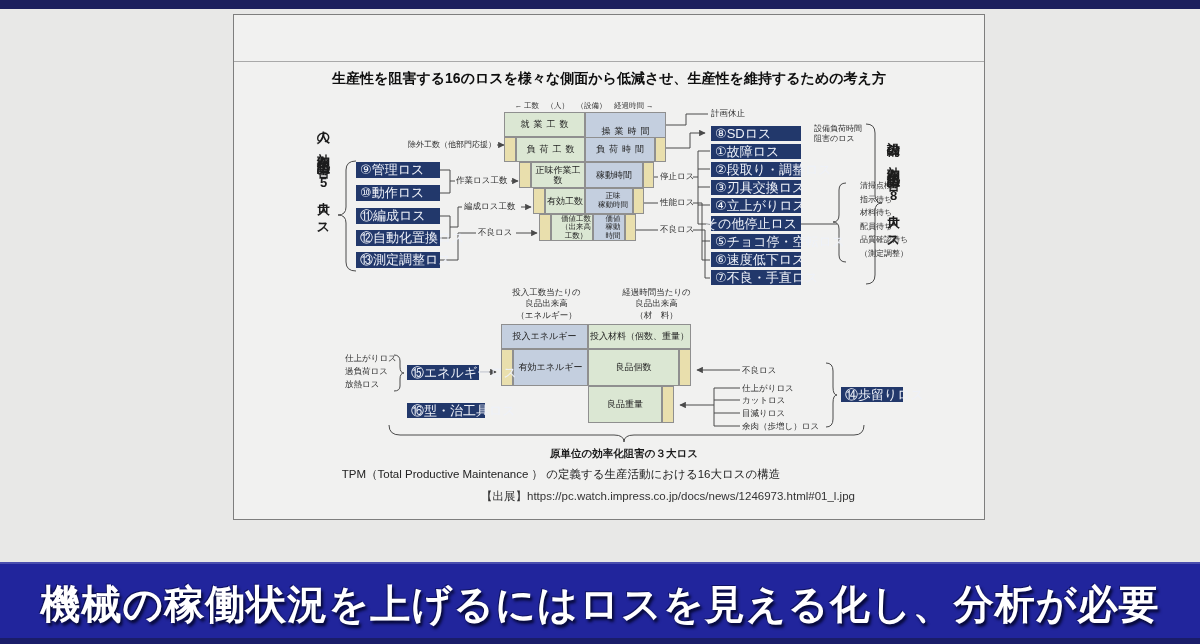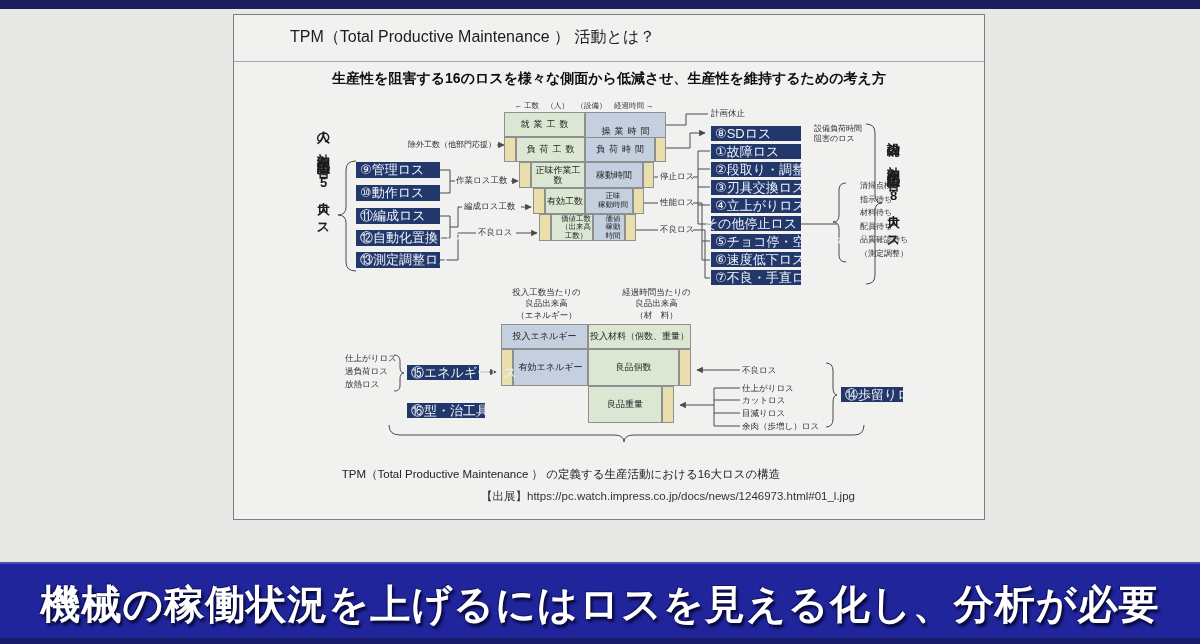--- a/index.html
+++ b/index.html
@@ -56,21 +56,20 @@
   .banner-bottom{left:0;top:638px;width:1200px;height:6px;background:#1a1d69;}
   .axis{font-size:7.5px;color:#333;text-align:center;white-space:nowrap;}
 </style>
 </head>
 <body>
 
 <div class="abs top-strip"></div>
 
 <div class="abs slide">
 
-  <div class="abs slide-title">TPM（Total Productive Maintenance ） 活動とは？</div>
   <div class="abs divider"></div>
   <div class="abs subtitle">生産性を阻害する16のロスを様々な側面から低減させ、生産性を維持するための考え方</div>
 
   <svg class="abs wires" width="752" height="506" viewBox="0 0 752 506">
     <defs>
       <marker id="ar" viewBox="0 0 10 10" refX="9" refY="5" markerWidth="6.5" markerHeight="6.5" orient="auto">
         <path d="M0 0 L10 5 L0 10 z" fill="#4a4a4a"></path>
       </marker>
     </defs>
     <g stroke="#4a4a4a" stroke-width="1" fill="none">
@@ -190,20 +189,21 @@
   <div class="abs navy" style="left:173px;top:350px;width:72px;height:15px;">⑮エネルギーロス</div>
   <div class="abs navy" style="left:173px;top:388px;width:78px;height:15px;">⑯型・治工具ロス</div>
 
   <div class="abs lbl" style="left:508px;top:350px;">不良ロス</div>
   <div class="abs lbl" style="left:508px;top:368px;">仕上がりロス</div>
   <div class="abs lbl" style="left:508px;top:380px;">カットロス</div>
   <div class="abs lbl" style="left:508px;top:393px;">目減りロス</div>
   <div class="abs lbl" style="left:508px;top:406px;">余肉（歩増し）ロス</div>
   <div class="abs navy" style="left:607px;top:372px;width:62px;height:15px;">⑭歩留りロス</div>
 
+  <div class="abs unit-bottom" style="left:270px;top:432px;width:240px;">原単位の効率化阻害の３大ロス</div>
 
   <div class="abs caption" style="left:47px;top:452px;width:560px;">TPM（Total Productive Maintenance ） の定義する生産活動における16大ロスの構造</div>
   <div class="abs source" style="left:174px;top:474px;width:520px;">【出展】https://pc.watch.impress.co.jp/docs/news/1246973.html#01_l.jpg</div>
 </div>
 
 <div class="abs banner">
   <div class="banner-text">機械の稼働状況を上げるにはロスを見える化し、分析が必要</div>
 </div>
 <div class="abs banner-bottom"></div>
 

